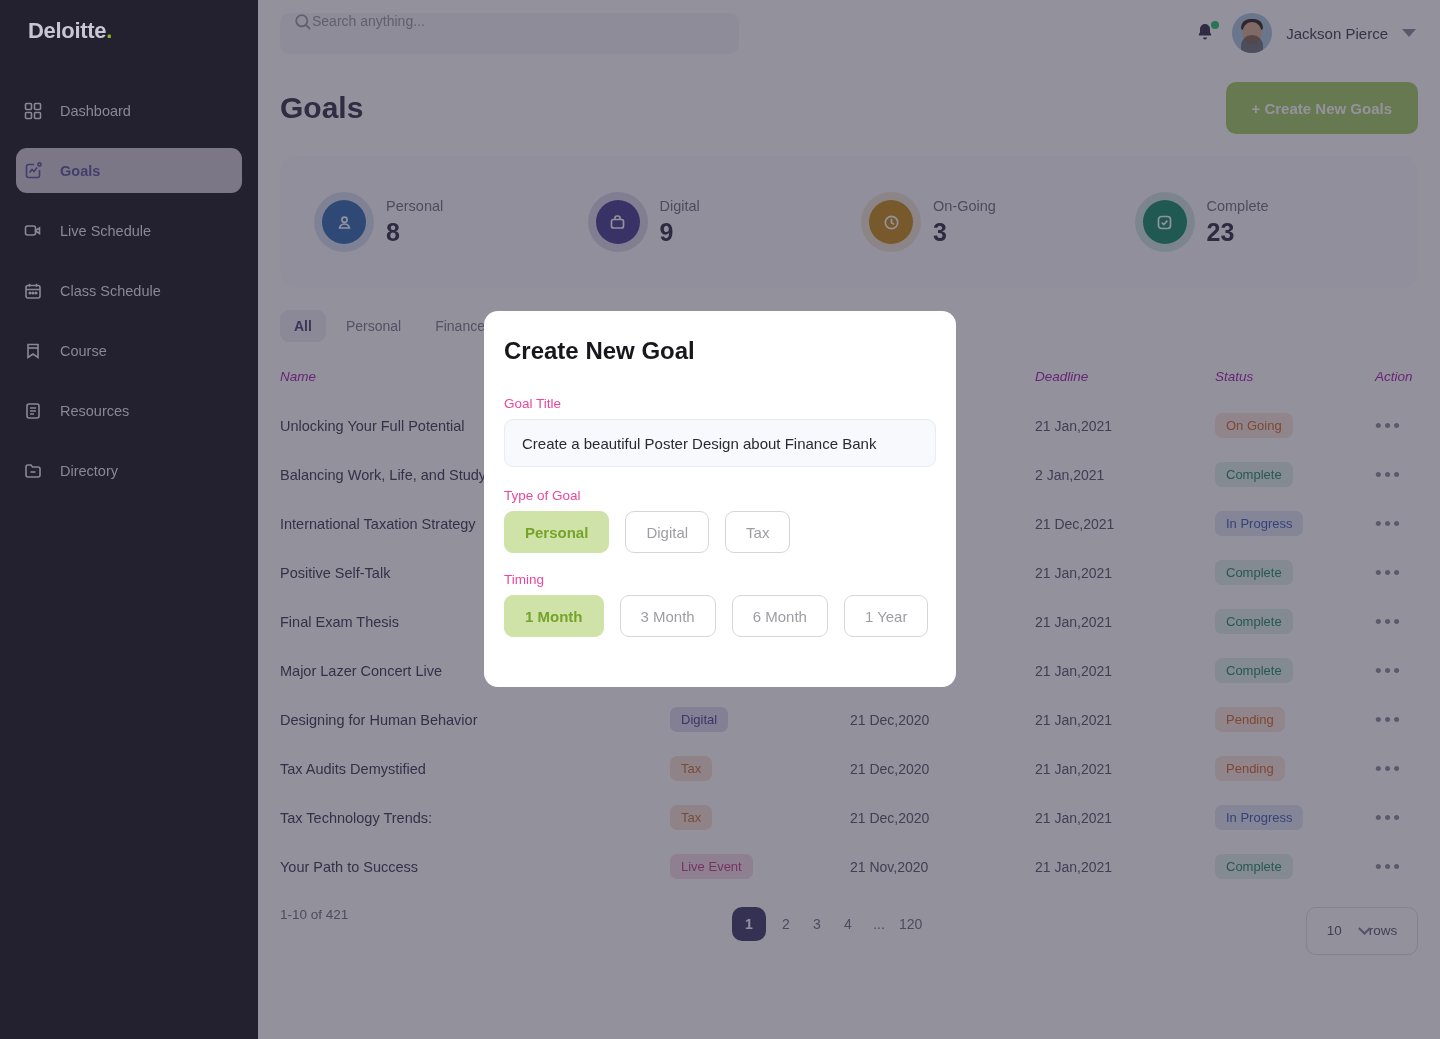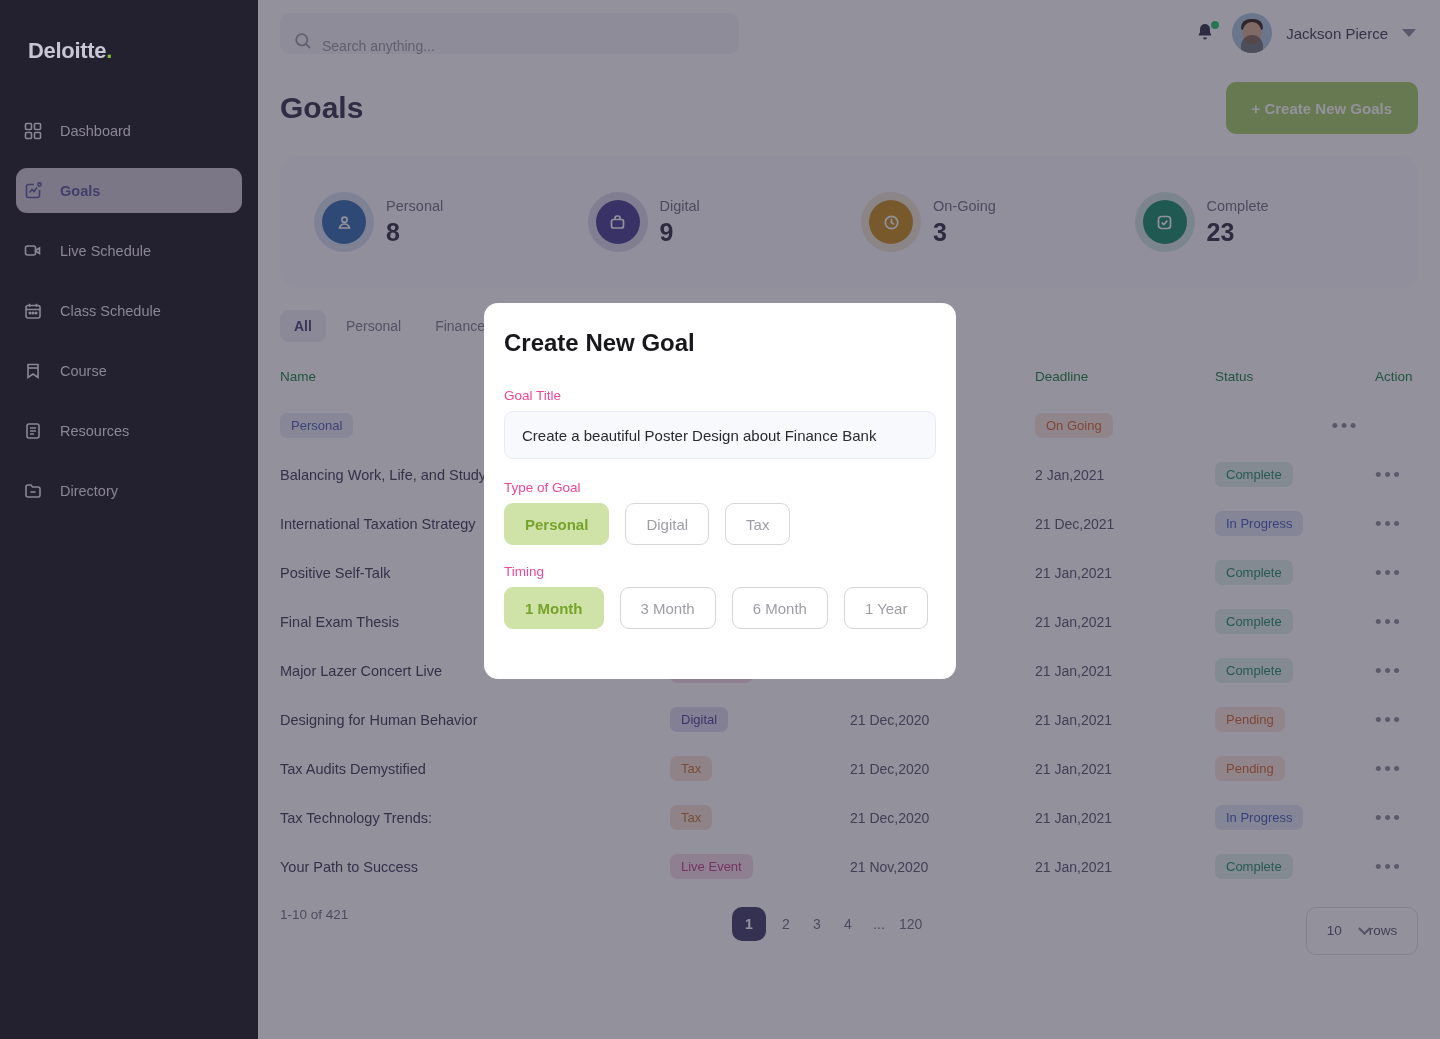--- a/index.html
+++ b/index.html
@@ -14,21 +14,21 @@
     width: 1440px; height: 1039px;
     display: flex;
     background: #ffffff;
   }
 
   
   .sidebar {
     width: 258px; height: 1039px;
     background: #23202f;
     flex: 0 0 258px;
-    padding-top: 24px;
+    padding-top: 4px;
     position: relative;
     z-index: 5;
   }
   .brand {
     font-size: 22px; font-weight: bold; color: #c9c6d4;
     letter-spacing: -0.3px;
     padding: 14px 0 0 28px;
   }
   .brand .dot { color: #86bc25; }
   .nav { margin-top: 44px; padding: 0 16px; }
@@ -61,22 +61,22 @@
   .topbar {
     height: 66px;
     display: flex; align-items: center;
     padding: 0 24px 0 22px;
   }
   .search-wrap {
     position: relative;
     width: 459px; height: 41px;
     background: #f4f5f8;
     border-radius: 10px;
-    display: flex; align-items: flex-end;
-    padding-left: 14px; gap: 10px;
+    display: flex; align-items: flex-start;
+    padding-left: 14px; 
   }
   .search-wrap svg { stroke: #9a97a6; fill: none; stroke-width: 1.8; }
   .search-input {
     border: 0; background: transparent; outline: none;
     font-family: "Liberation Sans", sans-serif;
     font-size: 14px; color: #6d6a7a; width: 380px;
   }
   .search-input::placeholder { color: #97949f; }
   .topbar-right {
     margin-left: auto;
@@ -179,21 +179,21 @@
   .range-btn.active { background: #3c3867; color: #ffffff; font-weight: bold; }
 
   
   .table { margin: 10px 22px 0 22px; }
   .tr {
     display: grid;
     grid-template-columns: 390px 180px 185px 180px 160px 1fr;
     align-items: center;
     height: 49px;
   }
-  .th { font-size: 13.5px; color: #15803d; }
+  .th { font-size: 13.5px; color: #a21caf; font-style: italic; }
   .th.right, .td.right { text-align: right; padding-right: 16px; }
   .td { font-size: 14.5px; color: #383550; }
   .td.muted { color: #55526b; font-size: 14px; }
   .pill {
     display: inline-block; font-size: 13px;
     padding: 5px 11px; border-radius: 7px;
   }
   .dots { letter-spacing: 2.5px; color: #8d8a9c; font-size: 19px; text-align: right; padding-right: 16px; cursor: pointer; }
 
   
@@ -222,21 +222,21 @@
   .chev { width: 9px; height: 9px; border-right: 2px solid #807d93; border-bottom: 2px solid #807d93; transform: rotate(45deg) translate(-2px,-2px); }
 
   
   .overlay {
     position: absolute; left: 258px; top: 0;
     width: 1182px; height: 1039px;
     background: rgba(47,44,66,0.52);
     z-index: 20;
   }
   .modal {
-    position: absolute; left: 484px; top: 303px;
+    position: absolute; left: 484px; top: 311px;
     width: 472px; height: 376px;
     background: #ffffff;
     border-radius: 14px;
     z-index: 30;
     padding: 26px 20px 0 20px;
   }
   .modal-title { font-size: 24px; font-weight: bold; color: #17171c; margin-bottom: 31px; }
   .field-label { font-size: 13.5px; color: #ec4899; margin-bottom: 8px; }
   .goal-input {
     width: 432px; height: 48px;
@@ -441,20 +441,21 @@
       <div class="tr">
         <div class="th">Name</div>
         <div class="th">Type</div>
         <div class="th">Created</div>
         <div class="th">Deadline</div>
         <div class="th">Status</div>
         <div class="th right">Action</div>
       </div>
       <div id="rows">
           <div class="tr">
+            <div class="td">Unlocking Your Full Potential</div>
             <div><span class="pill" style="background:#e6eaf7;color:#4a5ba8">Personal</span></div>
             <div class="td muted">21 Dec,2020</div>
             <div class="td muted">21 Jan,2021</div>
             <div><span class="pill" style="background:#fbe7dd;color:#d4632a">On Going</span></div>
             <div class="dots">•••</div>
           </div>
           <div class="tr">
             <div class="td">Balancing Work, Life, and Study</div>
             <div><span class="pill" style="background:#e6eaf7;color:#4a5ba8">Personal</span></div>
             <div class="td muted">21 Dec,2020</div>

